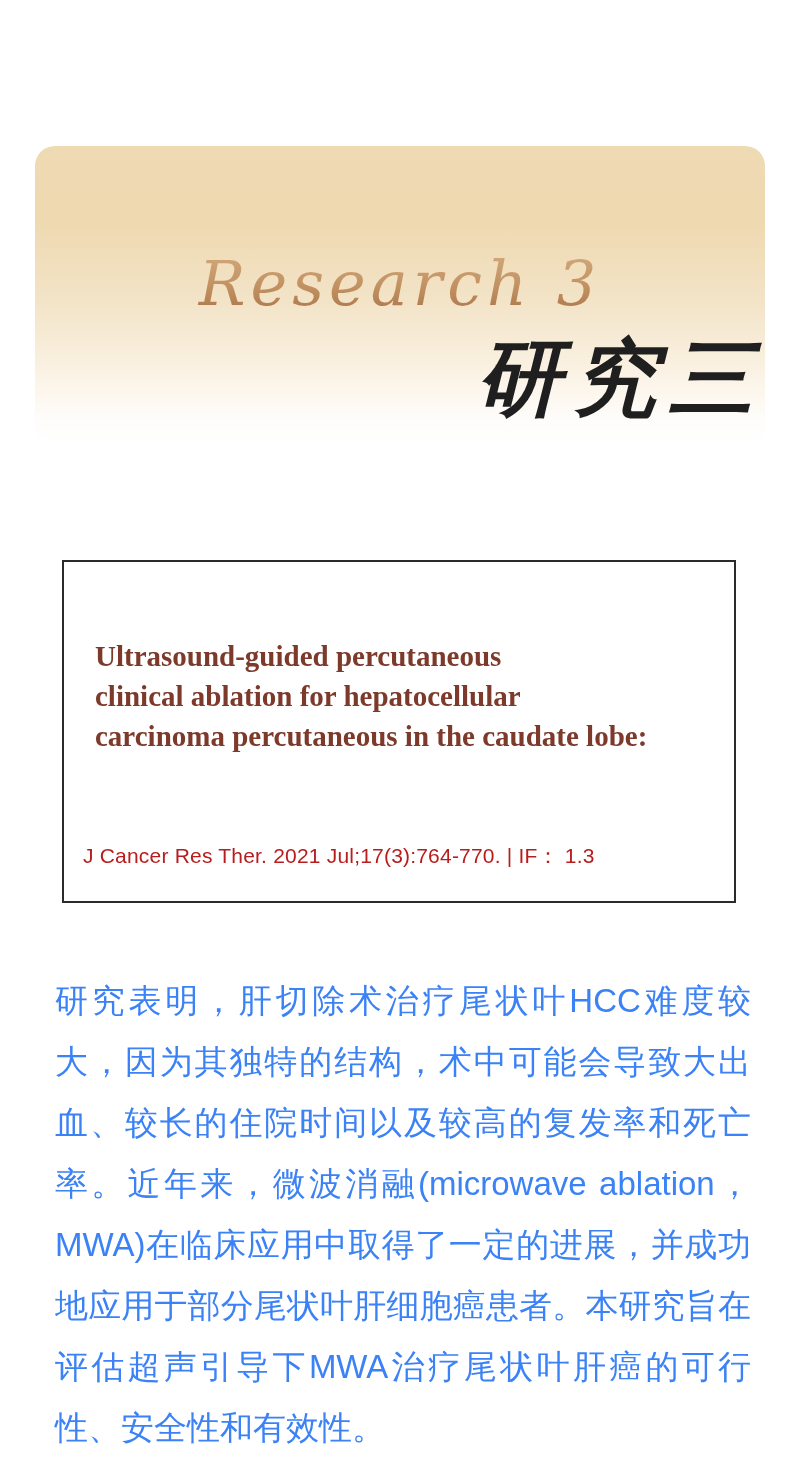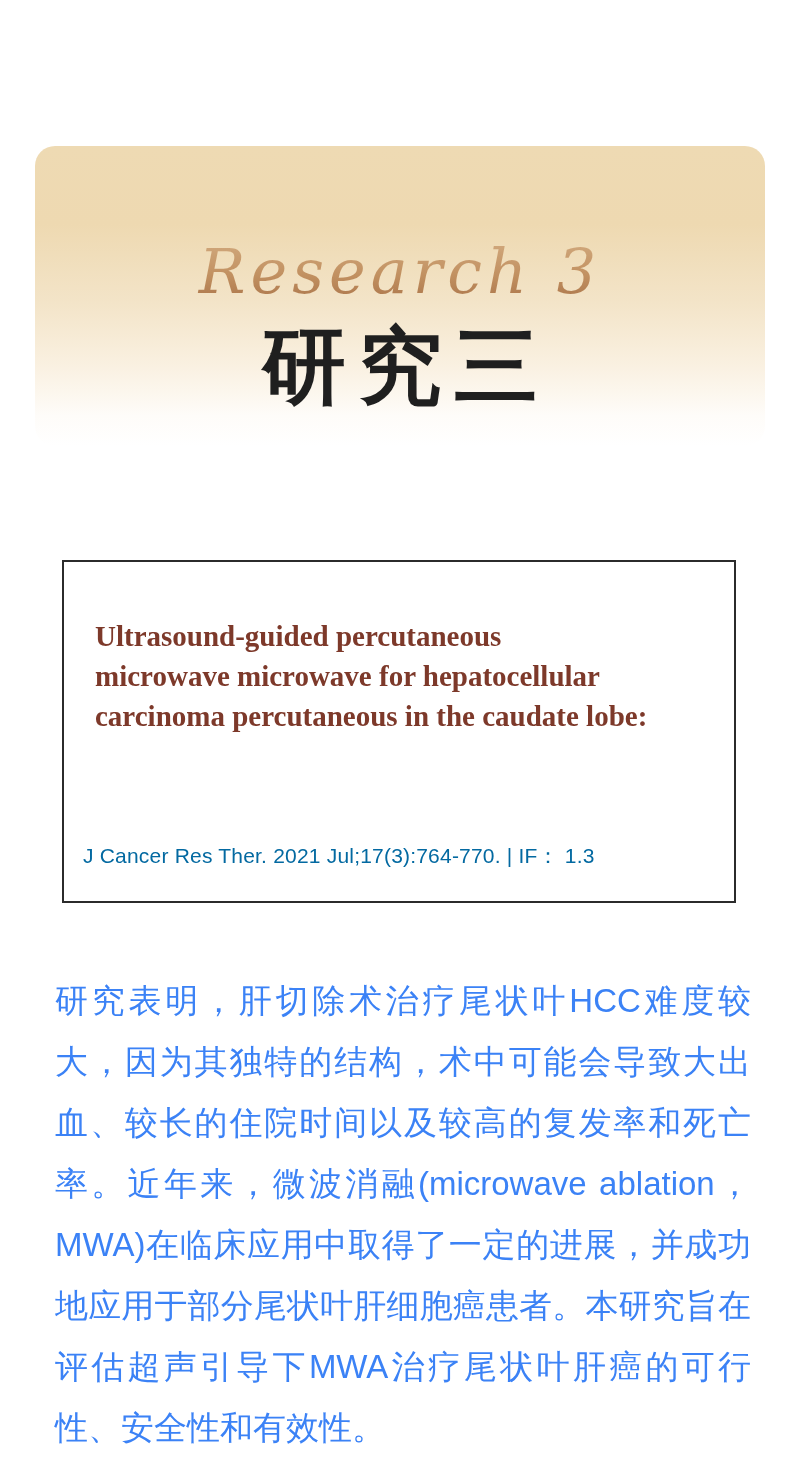--- a/index.html
+++ b/index.html
@@ -15,58 +15,59 @@
   .header-card {
     position: absolute;
     left: 35px; top: 146px;
     width: 730px; height: 300px;
     border-radius: 20px;
     background: linear-gradient(180deg,
       #eedab3 0%, #eed9b1 26%, #f3e4c8 52%,
       #faf1e2 74%, #fefcf9 90%, #ffffff 100%);
   }
   .script-title {
-    position: absolute; top: 88px; left: 0;
+    position: absolute; top: 100px; left: 0;
     width: 100%; text-align: center;
     font-family: "DejaVu Serif", serif;
     font-style: italic; font-weight: 400;
     font-size: 62px; line-height: 76px; letter-spacing: 5px;
     background: linear-gradient(180deg, #d4ae83 0%, #c19060 55%, #a56e45 100%);
     -webkit-background-clip: text; background-clip: text;
     -webkit-text-fill-color: transparent; color: transparent;
   }
   .cn-title {
-    position: absolute; top: 168px; left: 0;
-    width: 100%; text-align: center;
+    position: absolute; top: 180px; left: 0;
+    width: 100%; text-align: right;
     font-family: "DejaVu Serif", "Liberation Serif", serif;
     font-weight: 700; font-size: 84px; line-height: 104px;
     letter-spacing: 12px; text-indent: 12px;
     color: #1f1f1f;
+    font-style: italic;
   }
 
   
   .paper-card {
     position: absolute;
     left: 62px; top: 560px;
     width: 674px; height: 343px;
     background: #ffffff;
     border: 2px solid #2b2b2b;
   }
   .paper-title {
-    padding: 54px 30px 0 31px;
+    padding: 74px 30px 0 31px;
     font-family: "Liberation Serif", serif;
     font-weight: 700; font-size: 29px; line-height: 40px;
     color: #7d392a;
   }
   .paper-title span { display: block; }
   .citation {
     position: absolute; left: 19px; top: 281px;
     font-family: "Liberation Sans", sans-serif;
     font-size: 21px; line-height: 26px;
-    color: #0369a1; letter-spacing: 0.2px;
+    color: #b91c1c; letter-spacing: 0.2px;
   }
 
   
   .abstract {
     position: absolute;
     left: 55px; top: 970px;
     width: 696px;
     font-family: "Liberation Sans", sans-serif;
     font-size: 33px; line-height: 61px;
     color: #3b82f6;
@@ -80,21 +81,21 @@
 <div class="page">
 
   <div class="header-card">
     <div class="script-title">Research 3</div>
     <div class="cn-title">研究三</div>
   </div>
 
   <div class="paper-card">
     <div class="paper-title">
       <span>Ultrasound-guided percutaneous</span>
-      <span>microwave microwave for hepatocellular</span>
+      <span>clinical ablation for hepatocellular</span>
       <span>carcinoma percutaneous in the caudate lobe:</span>
     </div>
     <div class="citation">J Cancer Res Ther. 2021 Jul;17(3):764-770. | IF： 1.3</div>
   </div>
 
   <div class="abstract">研究表明，肝切除术治疗尾状叶HCC难度较大，因为其独特的结构，术中可能会导致大出血、较长的住院时间以及较高的复发率和死亡率。近年来，微波消融(microwave ablation，MWA)在临床应用中取得了一定的进展，并成功地应用于部分尾状叶肝细胞癌患者。本研究旨在评估超声引导下MWA治疗尾状叶肝癌的可行性、安全性和有效性。</div>
 
 </div>
 
 </body></html>

